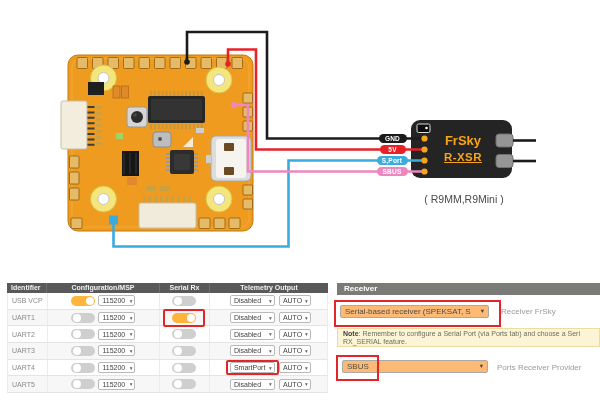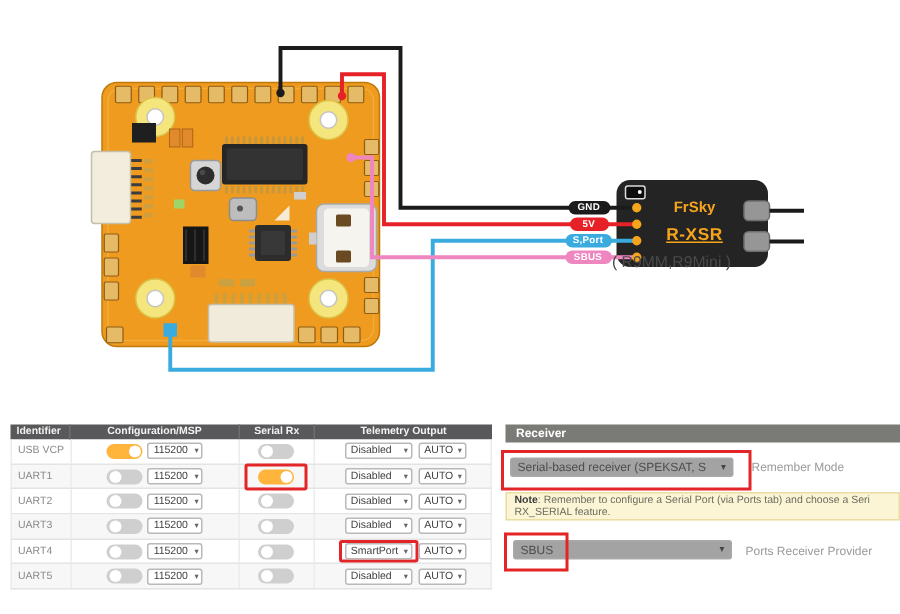--- a/index.html
+++ b/index.html
@@ -3,24 +3,24 @@
 <meta charset="utf-8">
 <style>
   html,body{margin:0;padding:0;background:#fff}
   .stage{position:relative;width:600px;height:409px;background:#fff;overflow:hidden;
          font-family:"Liberation Sans",sans-serif;-webkit-font-smoothing:antialiased}
 
   
   .pill{position:absolute;color:#fff;font-size:6.5px;font-weight:bold;text-align:center;
         height:9px;line-height:9.5px;border-radius:5px;letter-spacing:.2px}
   .rx-brand{position:absolute;left:433px;top:133px;width:60px;text-align:center;
-            font-size:10px;font-weight:bold}
+            font-size:13px;font-weight:bold}
   .rx-model{position:absolute;left:430px;top:151px;width:66px;text-align:center;
             font-size:11.5px;font-weight:bold;letter-spacing:.4px}
-  .rx-caption{position:absolute;left:408px;top:169px;width:112px;text-align:left;
+  .rx-caption{position:absolute;left:408px;top:193px;width:112px;text-align:center;
               font-size:10.5px;color:#4a4a4a}
 
   
   .ports{position:absolute;left:7px;top:283px;width:321px;font-size:7px}
   .thead{display:flex;height:10px;background:var(--header-dark);color:#f2f2f2;
          font-weight:bold;line-height:10.5px}
   .hc{box-sizing:border-box;border-right:1px solid #6e6e70;text-align:center}
   .hc:last-child{border-right:none}
   .w1{width:40px}.w2{width:113px}.w3{width:50px}.w4{width:118px}
   .hc.w1{text-align:left;padding-left:4px}
@@ -47,21 +47,21 @@
   .hlwrap{display:inline-flex;align-items:center;border:2.5px solid transparent;border-radius:2px}
   .hlwrap.serial{padding:2px 7px}
   .hlwrap.tel{padding:0 2px}
   .hlwrap.hl{border-color:var(--highlight)}
 
   
   .panel-header{position:absolute;left:337px;top:283px;width:283px;height:11.5px;
                 background:var(--panel-header);color:#fff;font-size:8px;font-weight:bold;
                 line-height:12px;padding-left:7px;box-sizing:border-box}
   .big-dd{position:absolute;display:flex;align-items:center;justify-content:space-between;
-          background:#a3a3a3;border:1px solid #a9a9a9;border-radius:2px;color:#4c4c4c;
+          background:#fdba74;border:1px solid #a9a9a9;border-radius:2px;color:#4c4c4c;
           padding:0 4px;box-sizing:border-box;font-size:8px;white-space:nowrap;overflow:hidden}
   .big-dd .arr{font-size:6.5px;color:#444;flex:none}
   .mode-dd{left:340px;top:304.5px;width:149px;height:13.5px}
   .prov-dd{left:342px;top:359.5px;width:146px;height:13.5px}
   .redbox{position:absolute;border:2.5px solid var(--highlight);pointer-events:none}
   .rb-mode{left:334px;top:299.5px;width:163px;height:23px}
   .rb-prov{left:336px;top:355px;width:39px;height:22px}
   .side-label{position:absolute;font-size:8px;color:#9a9a9a;white-space:nowrap}
   .lbl-mode{left:501px;top:307px}
   .lbl-prov{left:497px;top:362.5px}
@@ -343,21 +343,21 @@
       </div>
   </div>
 
   <div class="panel-header">Receiver</div>
 
   <div class="big-dd mode-dd">
     <span>Serial-based receiver (SPEKSAT, S</span>
     <span class="arr">▾</span>
   </div>
   <div class="redbox rb-mode"></div>
-  <div class="side-label lbl-mode">Remember Mode</div>
+  <div class="side-label lbl-mode">Receiver FrSky</div>
 
   <div class="note">
     <b>Note</b><span>: Remember to configure a Serial Port (via Ports tab) and choose a Seri</span><br>
     <span>RX_SERIAL feature.</span>
   </div>
 
   <div class="big-dd prov-dd">
     <span>SBUS</span>
     <span class="arr">▾</span>
   </div>

